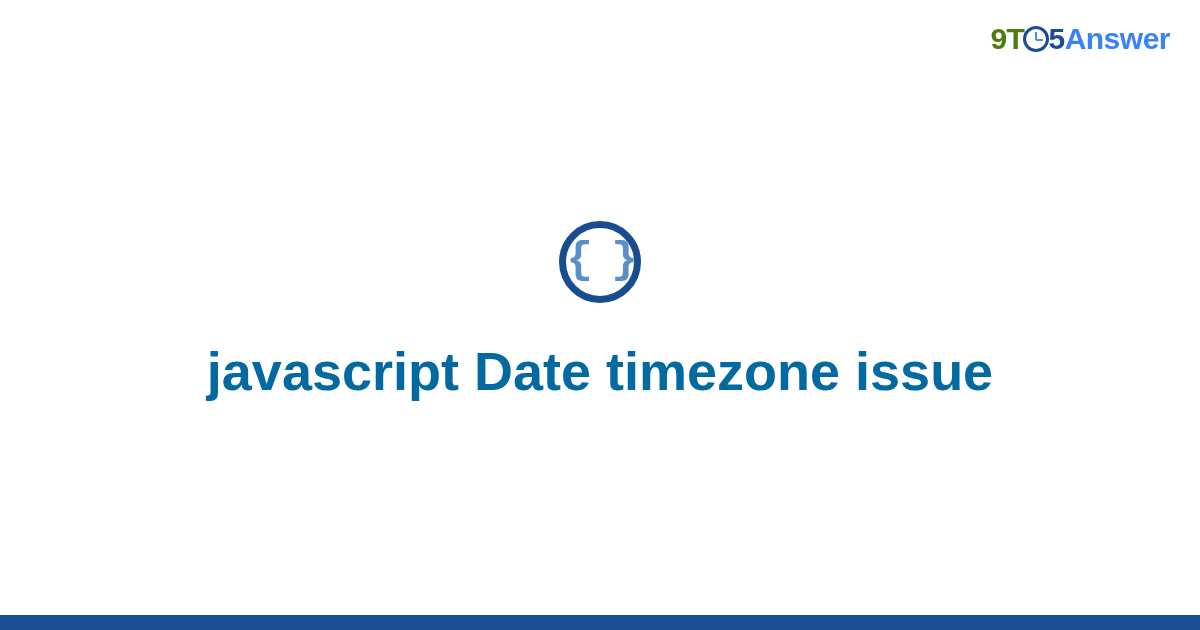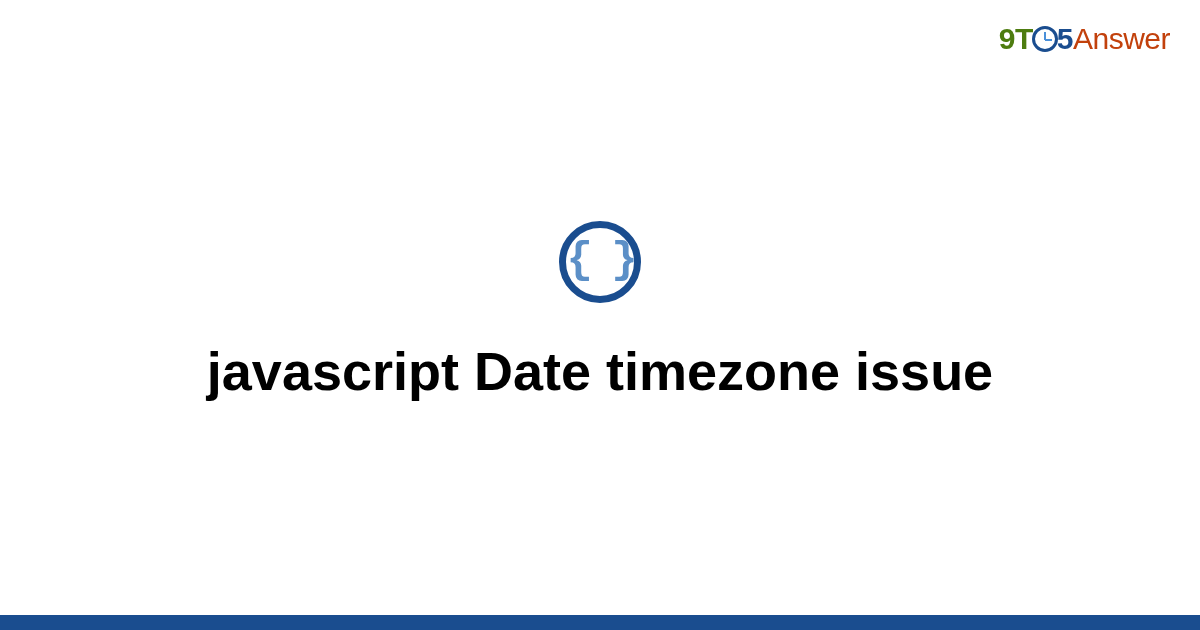--- a/index.html
+++ b/index.html
@@ -51,22 +51,22 @@
       width: 7px;
       height: 2px;
       background: #4a90d9;
       top: 10px;
       left: 10px;
     }
     .brand .five {
       color: #1a4d8f;
     }
     .brand .answer {
-      color: #c2410c;
-      font-weight: 400;
+      color: #3b82f6;
+      font-weight: 700;
     }
     .content {
       position: absolute;
       top: 0;
       left: 0;
       width: 100%;
       height: 615px;
       display: flex;
       flex-direction: column;
       align-items: center;
@@ -88,21 +88,21 @@
       font-weight: bold;
       color: #5b8fc7;
       font-family: 'Courier New', monospace;
       letter-spacing: -4px;
       line-height: 1;
       margin-top: -4px;
     }
     .title {
       font-size: 54px;
       font-weight: bold;
-      color: #000000;
+      color: #0369a1;
       line-height: 1.2;
     }
     .footer-bar {
       position: absolute;
       bottom: 0;
       left: 0;
       width: 100%;
       height: 15px;
       background: #1a4d8f;
     }

